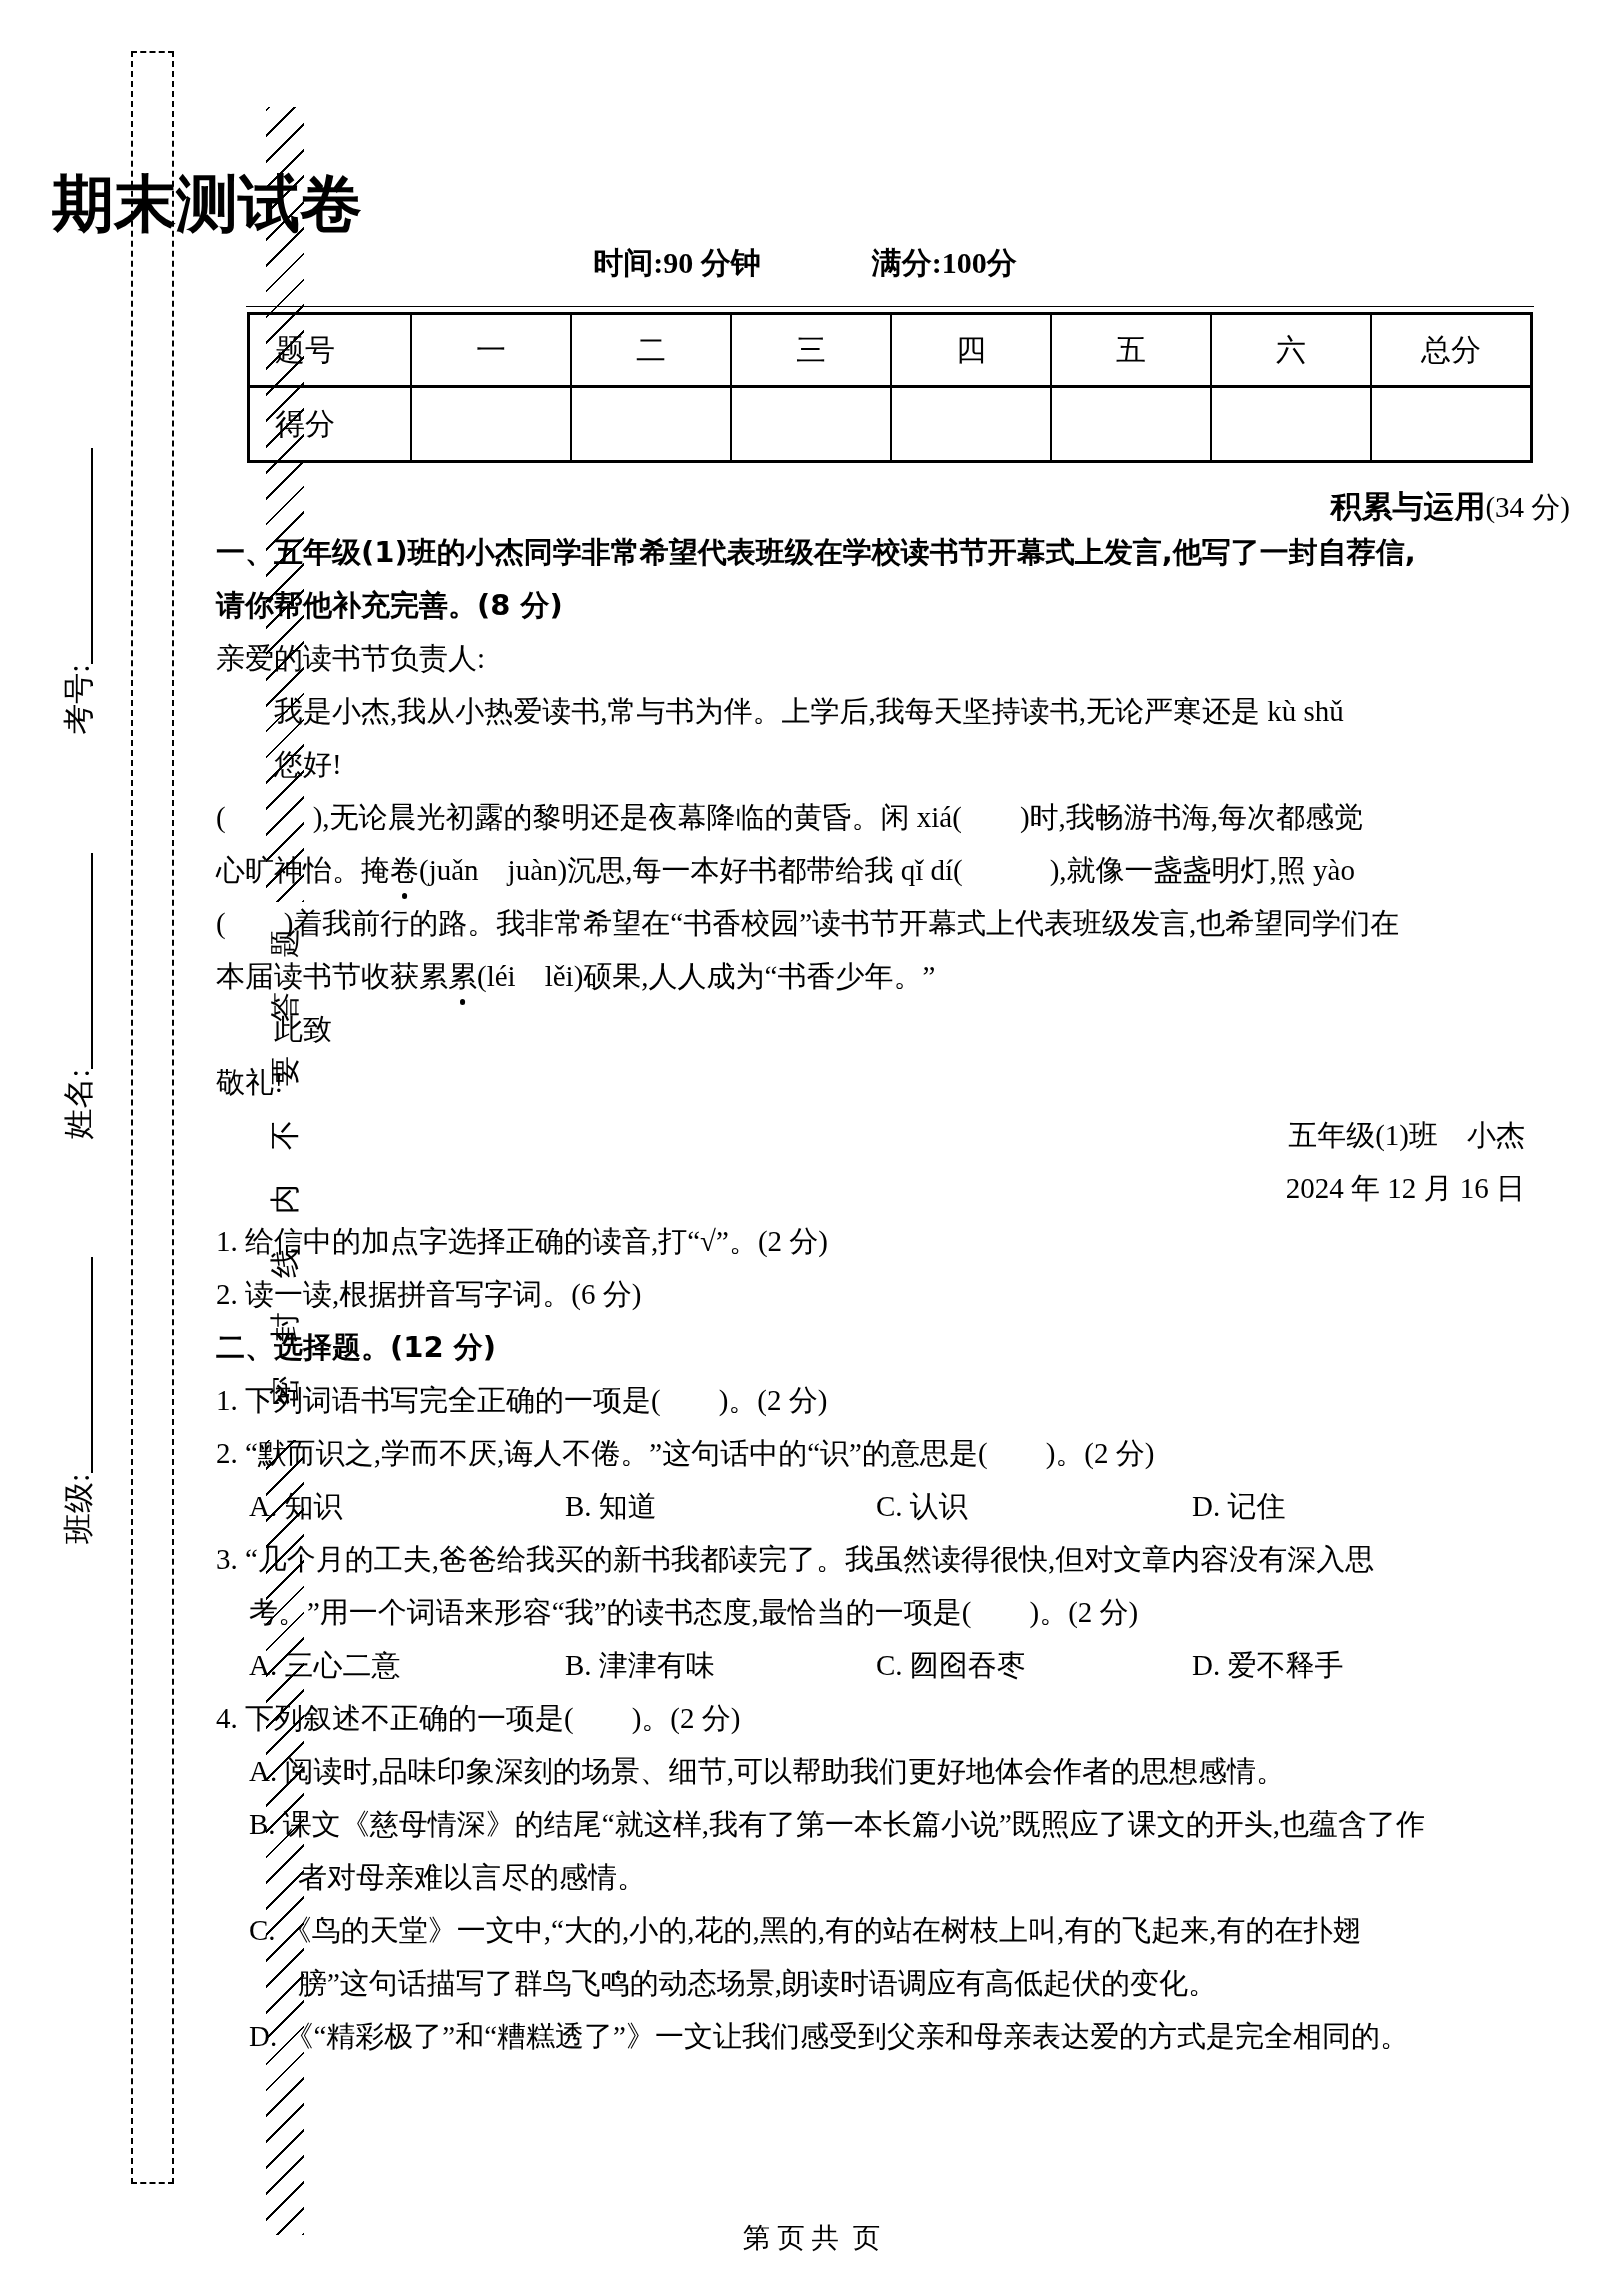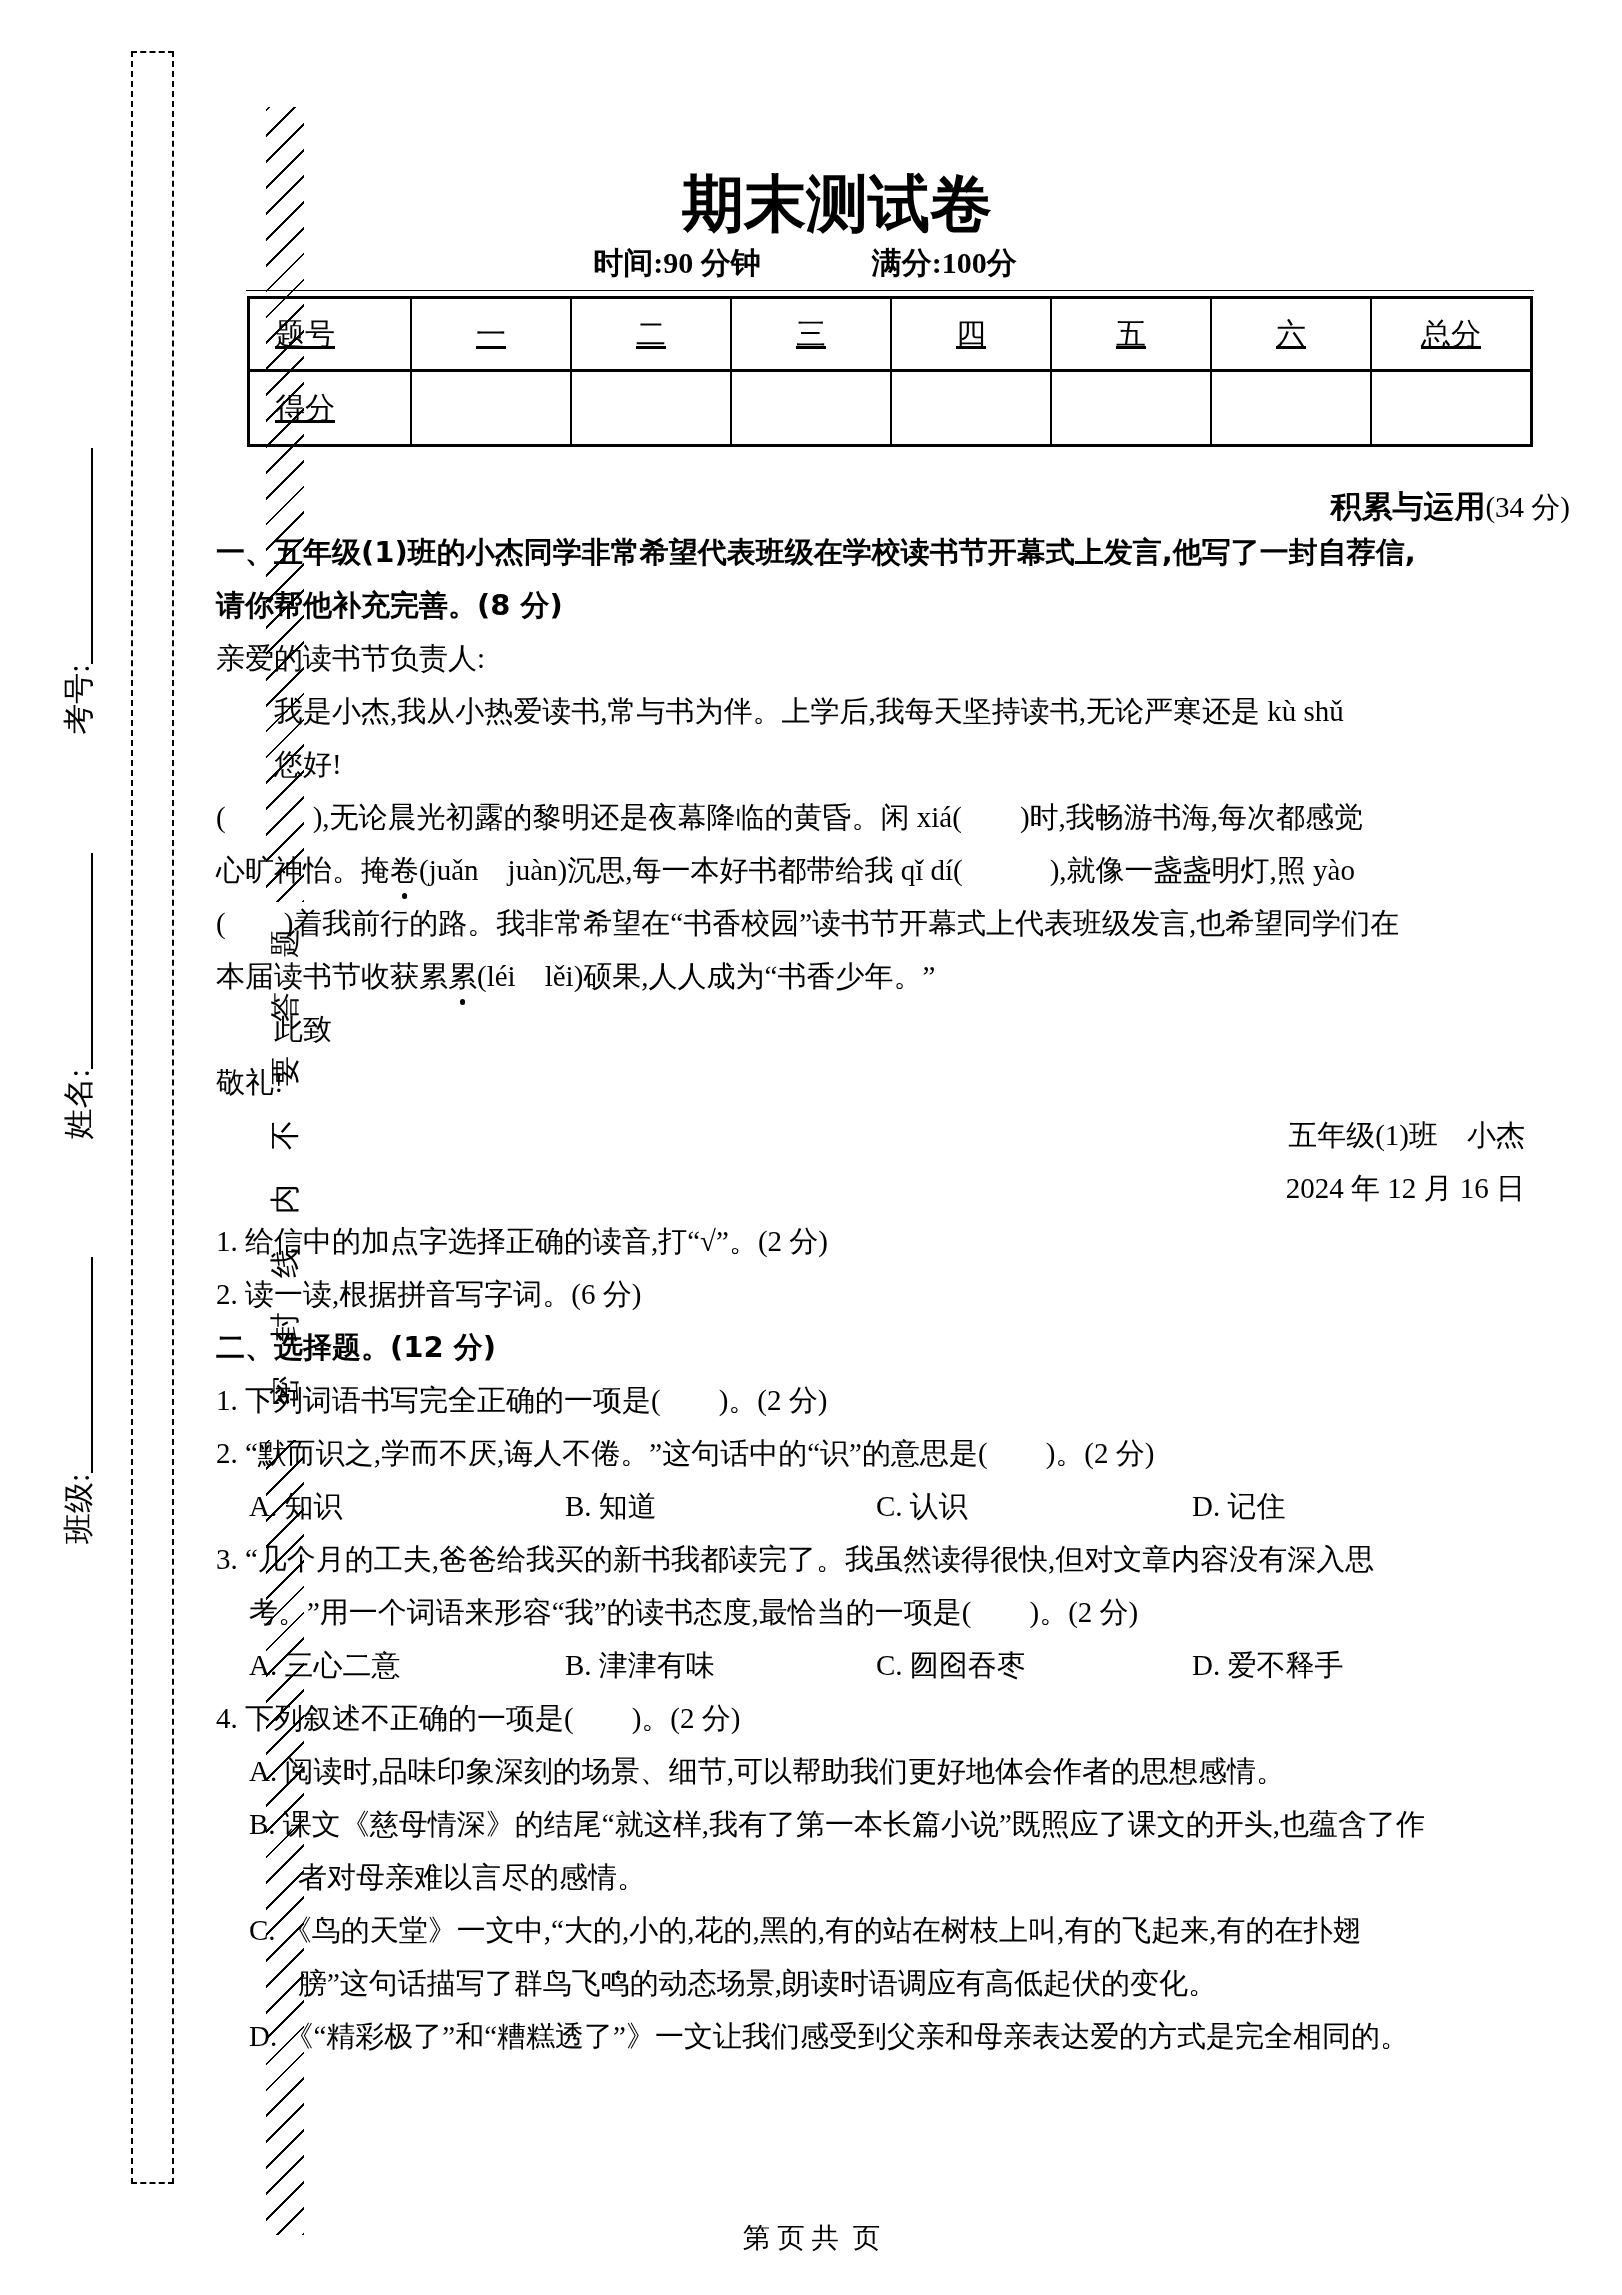--- a/index.html
+++ b/index.html
@@ -10,26 +10,26 @@
   #seal-fields{left:-504px;top:942px;width:1165px;height:39px;font-size:31px;white-space:pre;}
   .seal-blank{display:inline-block;width:216px;height:26px;border-bottom:2.6px solid #000;}
   .seal-gap{display:inline-block;width:118px;}
   #seal-band{position:absolute;left:131px;top:51px;width:43px;height:2133px;border:2.6px dashed #000;box-sizing:border-box;}
   #seal-band-strip{left:-912px;top:1099px;width:2128px;height:38px;}
   .hatch{height:38px;width:795px;background:repeating-linear-gradient(45deg,#000 0 2px,transparent 2px 18.3px);}
   .band-label{width:538px;height:38px;line-height:38px;font-size:30px;text-align:center;letter-spacing:34px;text-indent:34px;white-space:pre;}
   
   #title{position:absolute;left:0;top:69px;width:1597px;text-align:center;font-family:"DejaVu Sans","Liberation Sans",sans-serif;
          font-weight:900;font-size:63px;letter-spacing:-1.3px;white-space:pre;}
-  #subtitle{position:absolute;left:52px;top:162px;width:1570px;text-align:center;font-weight:700;font-size:62px;white-space:pre;}
+  #subtitle{position:absolute;left:52px;top:162px;width:1570px;font-weight:700;font-size:62px;white-space:pre;}
   #meta{position:absolute;left:0;top:243px;width:1610px;text-align:center;font-weight:700;font-size:30px;white-space:pre;}
   .meta-gap{display:inline-block;width:111px;}
   
-  #score-table{position:absolute;left:247px;top:296px;width:1286px;border:3.9px solid #000;box-sizing:border-box;
-               display:grid;grid-template-columns:repeat(8,1fr);grid-template-rows:73px 72px;font-size:30px;text-decoration:underline;}
+  #score-table{position:absolute;left:247px;top:312px;width:1286px;border:3.9px solid #000;box-sizing:border-box;
+               display:grid;grid-template-columns:repeat(8,1fr);grid-template-rows:73px 72px;font-size:30px;}
   #score-table::before{content:"";position:absolute;left:-3.9px;right:-3.9px;top:-9.2px;height:1.3px;background:#000;}
   .cell{border-left:2px solid #000;display:flex;align-items:center;justify-content:center;box-sizing:border-box;white-space:pre;}
   .cell.c0{border-left:none;}
   .cell.hdr{border-bottom:3.9px solid #000;}
   .cell.lab{justify-content:flex-start;padding-left:25px;}
   
   #sec1{position:absolute;left:196px;top:486px;width:1374px;text-align:right;white-space:pre;}
   #sec1 .h{font-family:"DejaVu Sans","Liberation Sans",sans-serif;font-weight:700;font-size:31px;}
   #sec1 .s{font-size:29px;}
   

